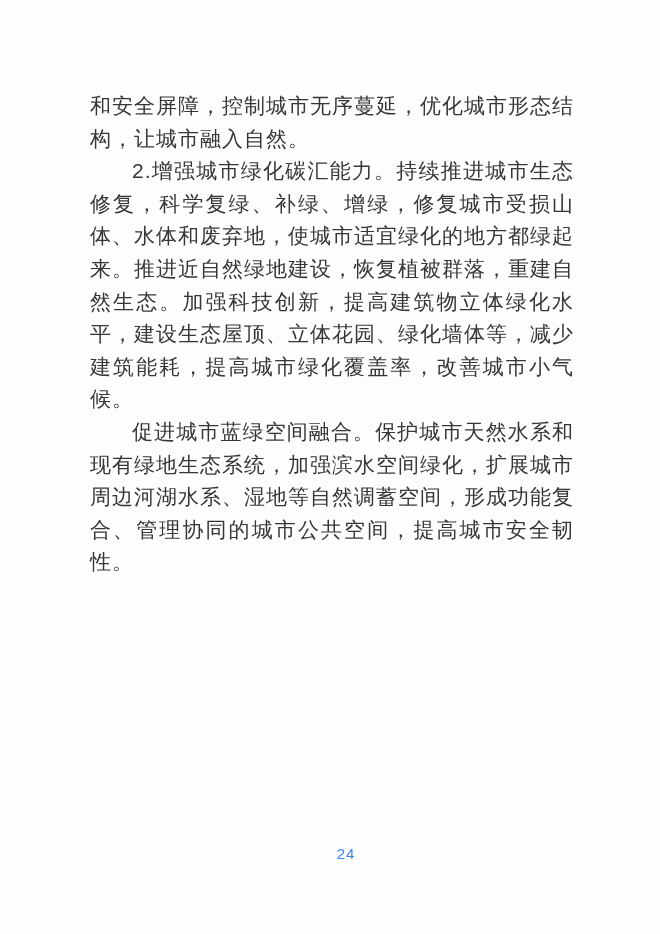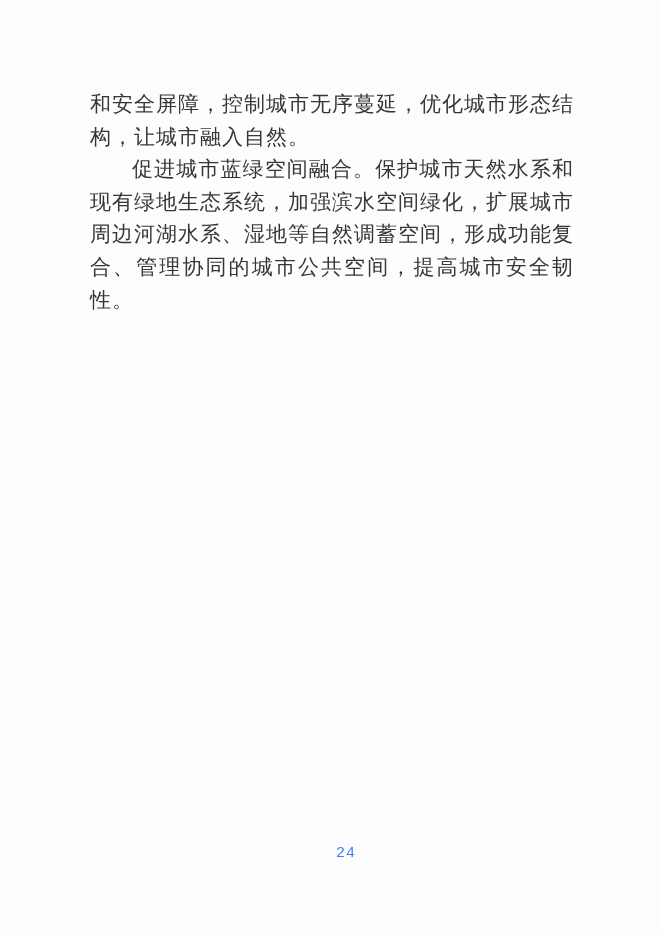--- a/index.html
+++ b/index.html
@@ -6,21 +6,21 @@
     margin: 0;
     padding: 0;
     background: #ffffff;
   }
   .page {
     position: relative;
     width: 660px;
     height: 934px;
     background: #fdfdfd;
     overflow: hidden;
-    font-family: Liberation Mono, monospace;
+    font-family: Liberation Sans, sans-serif;
   }
   .content {
     position: absolute;
     left: 90px;
     top: 90px;
     width: 484px;
     font-size: 21px;
     line-height: 32.6px;
     letter-spacing: 1px;
     color: #363636;
@@ -43,16 +43,17 @@
     letter-spacing: 1px;
     color: #3b82f6;
   }
 </style>
 </head>
 <body>
 
 <div class="page">
   <div class="content" id="doc-body">
       <p class="">和安全屏障，控制城市无序蔓延，优化城市形态结构，让城市融入自然。</p>
+      <p class="indent">2.增强城市绿化碳汇能力。持续推进城市生态修复，科学复绿、补绿、增绿，修复城市受损山体、水体和废弃地，使城市适宜绿化的地方都绿起来。推进近自然绿地建设，恢复植被群落，重建自然生态。加强科技创新，提高建筑物立体绿化水平，建设生态屋顶、立体花园、绿化墙体等，减少建筑能耗，提高城市绿化覆盖率，改善城市小气候。</p>
       <p class="indent">促进城市蓝绿空间融合。保护城市天然水系和现有绿地生态系统，加强滨水空间绿化，扩展城市周边河湖水系、湿地等自然调蓄空间，形成功能复合、管理协同的城市公共空间，提高城市安全韧性。</p>
     </div>
   <div class="page-number">24</div>
 </div>
 
 </body></html>

